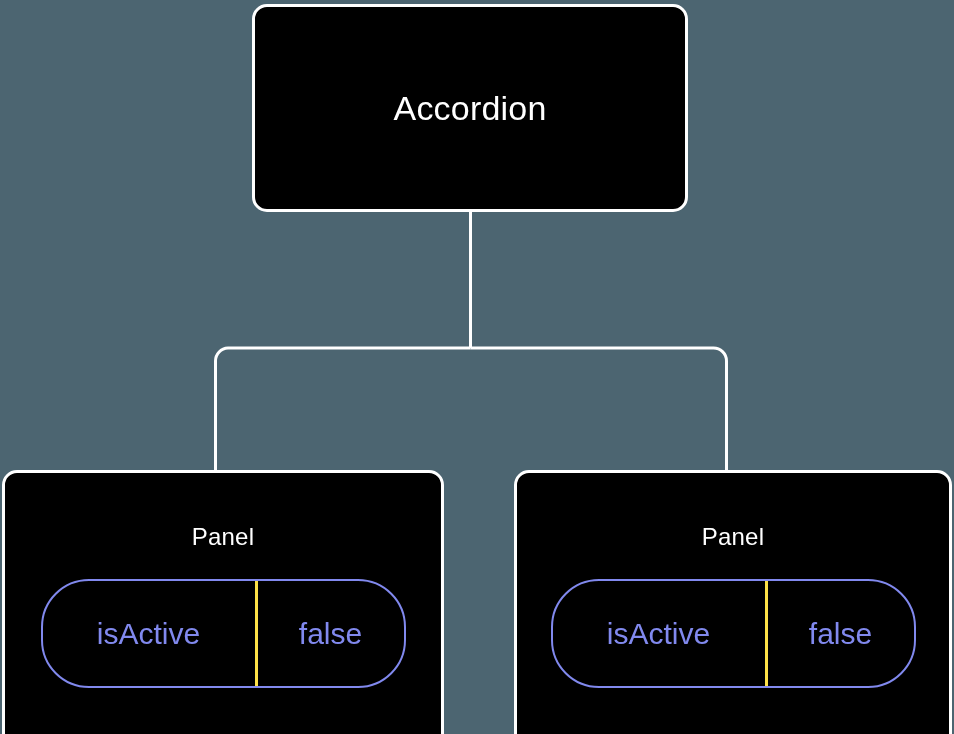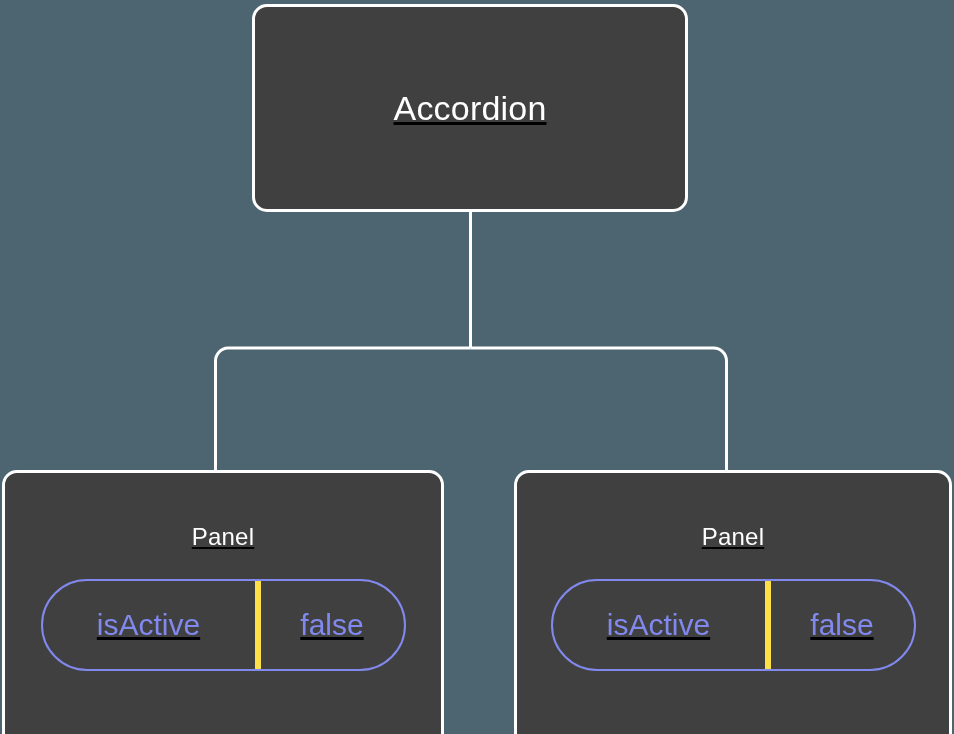--- a/index.html
+++ b/index.html
@@ -24,21 +24,21 @@
     top: 0;
     width: 954px;
     height: 734px;
     pointer-events: none;
   }
 
   
   .node {
     position: absolute;
     box-sizing: border-box;
-    background: #404040;
+    background: #000000;
     border: 3px solid #ffffff;
     border-radius: 15px;
     display: flex;
     flex-direction: column;
     align-items: center;
     text-decoration: underline;
   }
 
   .node-root {
     left: 252px;
@@ -69,21 +69,21 @@
   .node-panel .node-title {
     font-size: 24px;
     margin-top: 52px;
   }
 
   
   .prop-pill {
     position: relative;
     box-sizing: border-box;
     margin-top: 30px;
-    height: 92px;
+    height: 109px;
     width: 365px;
     border: 2px solid #8189ee;
     border-radius: 48px;
     display: flex;
     align-items: stretch;
     background: transparent;
     text-align: right;
   }
 
   .prop-cell {
@@ -96,21 +96,21 @@
     line-height: 1;
     white-space: nowrap;
   }
 
   .prop-key {
     flex: 0 0 212px;
   }
 
   .prop-value {
     flex: 1 1 auto;
-    border-left: 6px solid #fde047;
+    border-left: 3px solid #fde047;
   }
 </style>
 </head>
 <body>
 
 <div id="stage">
 
   <svg id="connectors" viewBox="0 0 954 734" width="954" height="734" aria-hidden="true">
     <g fill="none" stroke="#ffffff" stroke-width="3" stroke-linecap="butt">
       <path d="M 470.5 211 L 470.5 348"></path>

